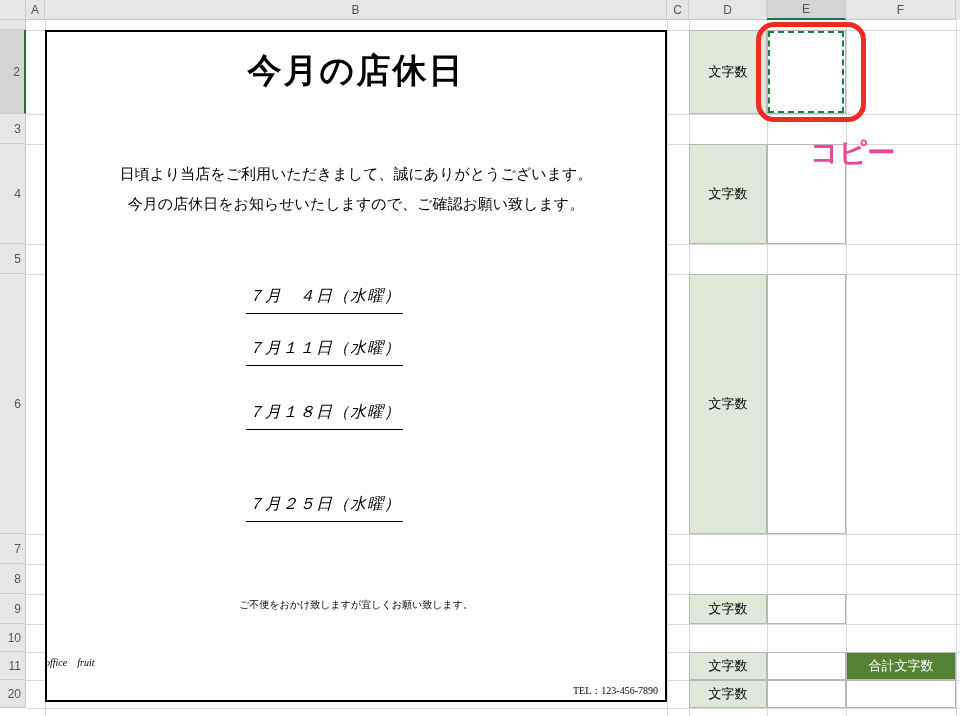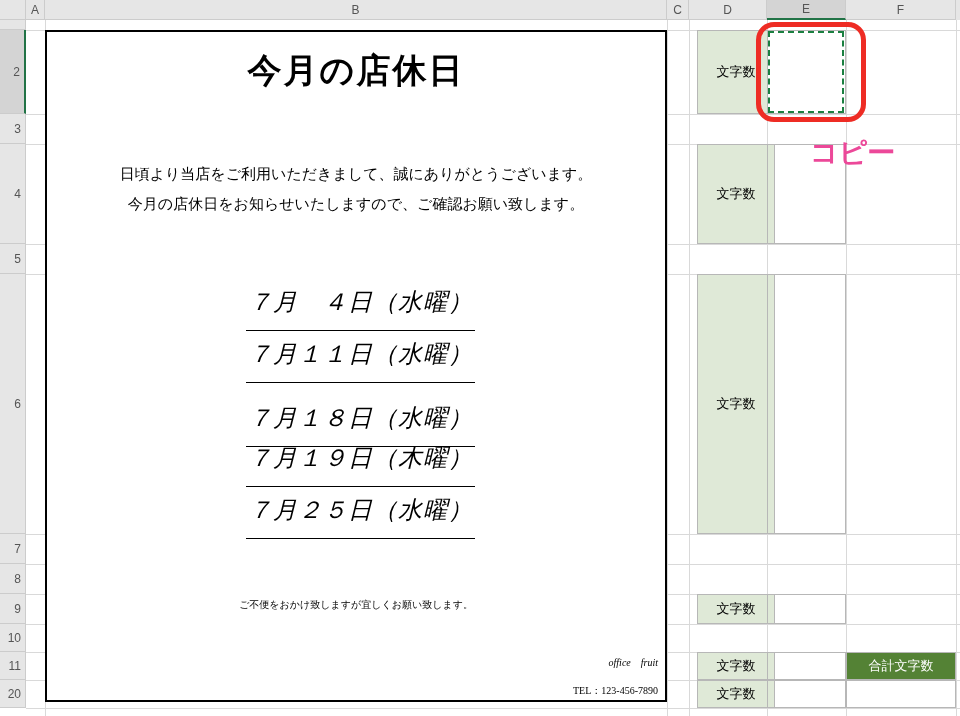--- a/index.html
+++ b/index.html
@@ -105,21 +105,21 @@
     }
     
     
     .cell {
       position: absolute;
       font-size: 13px;
       display: flex;
       align-items: center;
       padding: 0 4px;
     }
-    .light-green { background: #dfe9d7; border: 1px solid #b7b7b7; margin-left: 8px; }
+    .light-green { background: #dfe9d7; border: 1px solid #b7b7b7; }
     .bordered { border: 1px solid #b7b7b7; }
     .dark-green { background: #548235; color: #fff; border: 1px solid #b7b7b7; justify-content:center; }
     
     .title {
       position: absolute;
       top: 28px;
       left: 19px;
       width: 622px;
       text-align: center;
       font-size: 34px;
@@ -131,25 +131,25 @@
       position: absolute;
       left: 19px;
       width: 622px;
       text-align: center;
       font-size: 15px;
       font-family: "Yu Mincho", "Hiragino Mincho ProN", serif;
     }
     .holiday {
       position: absolute;
       left: 220px;
-      font-size: 24px;
+      font-size: 16px;
       font-family: "Yu Mincho", "Hiragino Mincho ProN", serif;
       font-style: italic;
       border-bottom: 1.5px solid #000;
-      padding: 0 2px 12px 2px;
+      padding: 0 2px 6px 2px;
       letter-spacing: 1px;
     }
     .footer-text {
       position: absolute;
       font-size: 10px;
       font-family: "Yu Mincho", "Hiragino Mincho ProN", serif;
     }
     
     .copy-box {
       position: absolute;
@@ -227,26 +227,25 @@
     <div class="doc-box"></div>
 
     <div class="title">今月の店休日</div>
 
     <div class="body-text" style="top:175px">今月の店休日をお知らせいたしますので、ご確認お願い致します。</div>
     <div class="body-text" style="top:145px">日頃より当店をご利用いただきまして、誠にありがとうございます。</div>
 
     <div class="holiday" style="top:266px">７月　４日（水曜）</div>
     <div class="holiday" style="top:318px">７月１１日（水曜）</div>
     <div class="holiday" style="top:382px">７月１８日（水曜）</div>
-    <div class="holiday" style="top:422px">７月１９日（木曜）</div>
     <div class="holiday" style="top:474px">７月２５日（水曜）</div>
 
     <div class="footer-text" style="left:19px; top:578px; width:622px; text-align:center">ご不便をおかけ致しますが宜しくお願い致します。</div>
 
-    <div class="footer-text" style="left:19px; top:636px; width:613px; text-align:right; font-style:italic">office　fruit</div>
+    <div class="footer-text" style="left:19px; top:636px; width:613px; font-style:italic">office　fruit</div>
 
     <div class="footer-text" style="left:19px; top:664px; width:613px; text-align:right">TEL：123-456-7890</div>
 
     <div class="cell light-green" style="left:663px; top:10px; width:78px; height:84px; justify-content:center">文字数</div>
 
     <div class="cell bordered" style="left:741px; top:10px; width:79px; height:84px; justify-content:flex-end; padding-right:8px">6</div>
 
     <div class="copy-box" style="left:742px; top:11px; width:76px; height:82px"></div>
 
     <div class="cell light-green" style="left:663px; top:124px; width:78px; height:100px; justify-content:center">文字数</div>

